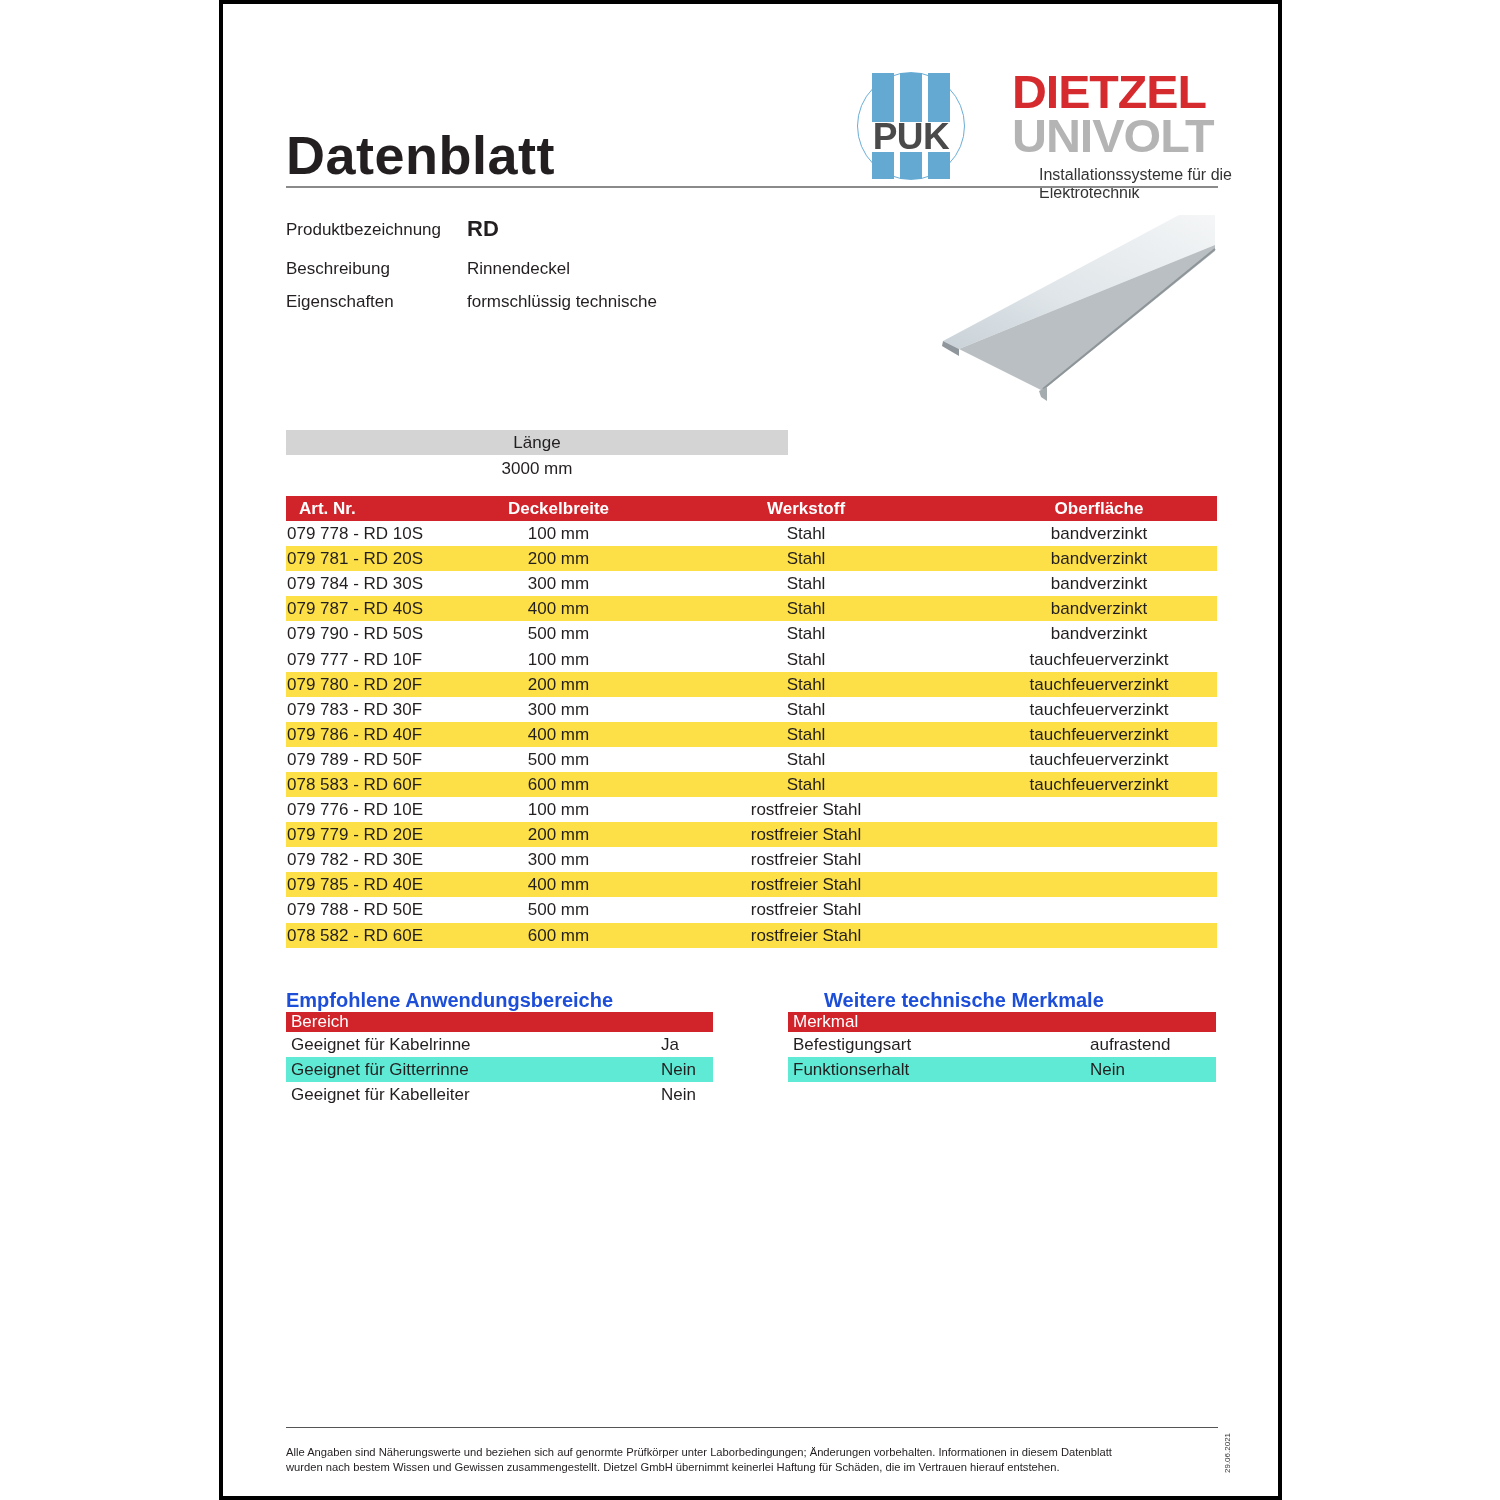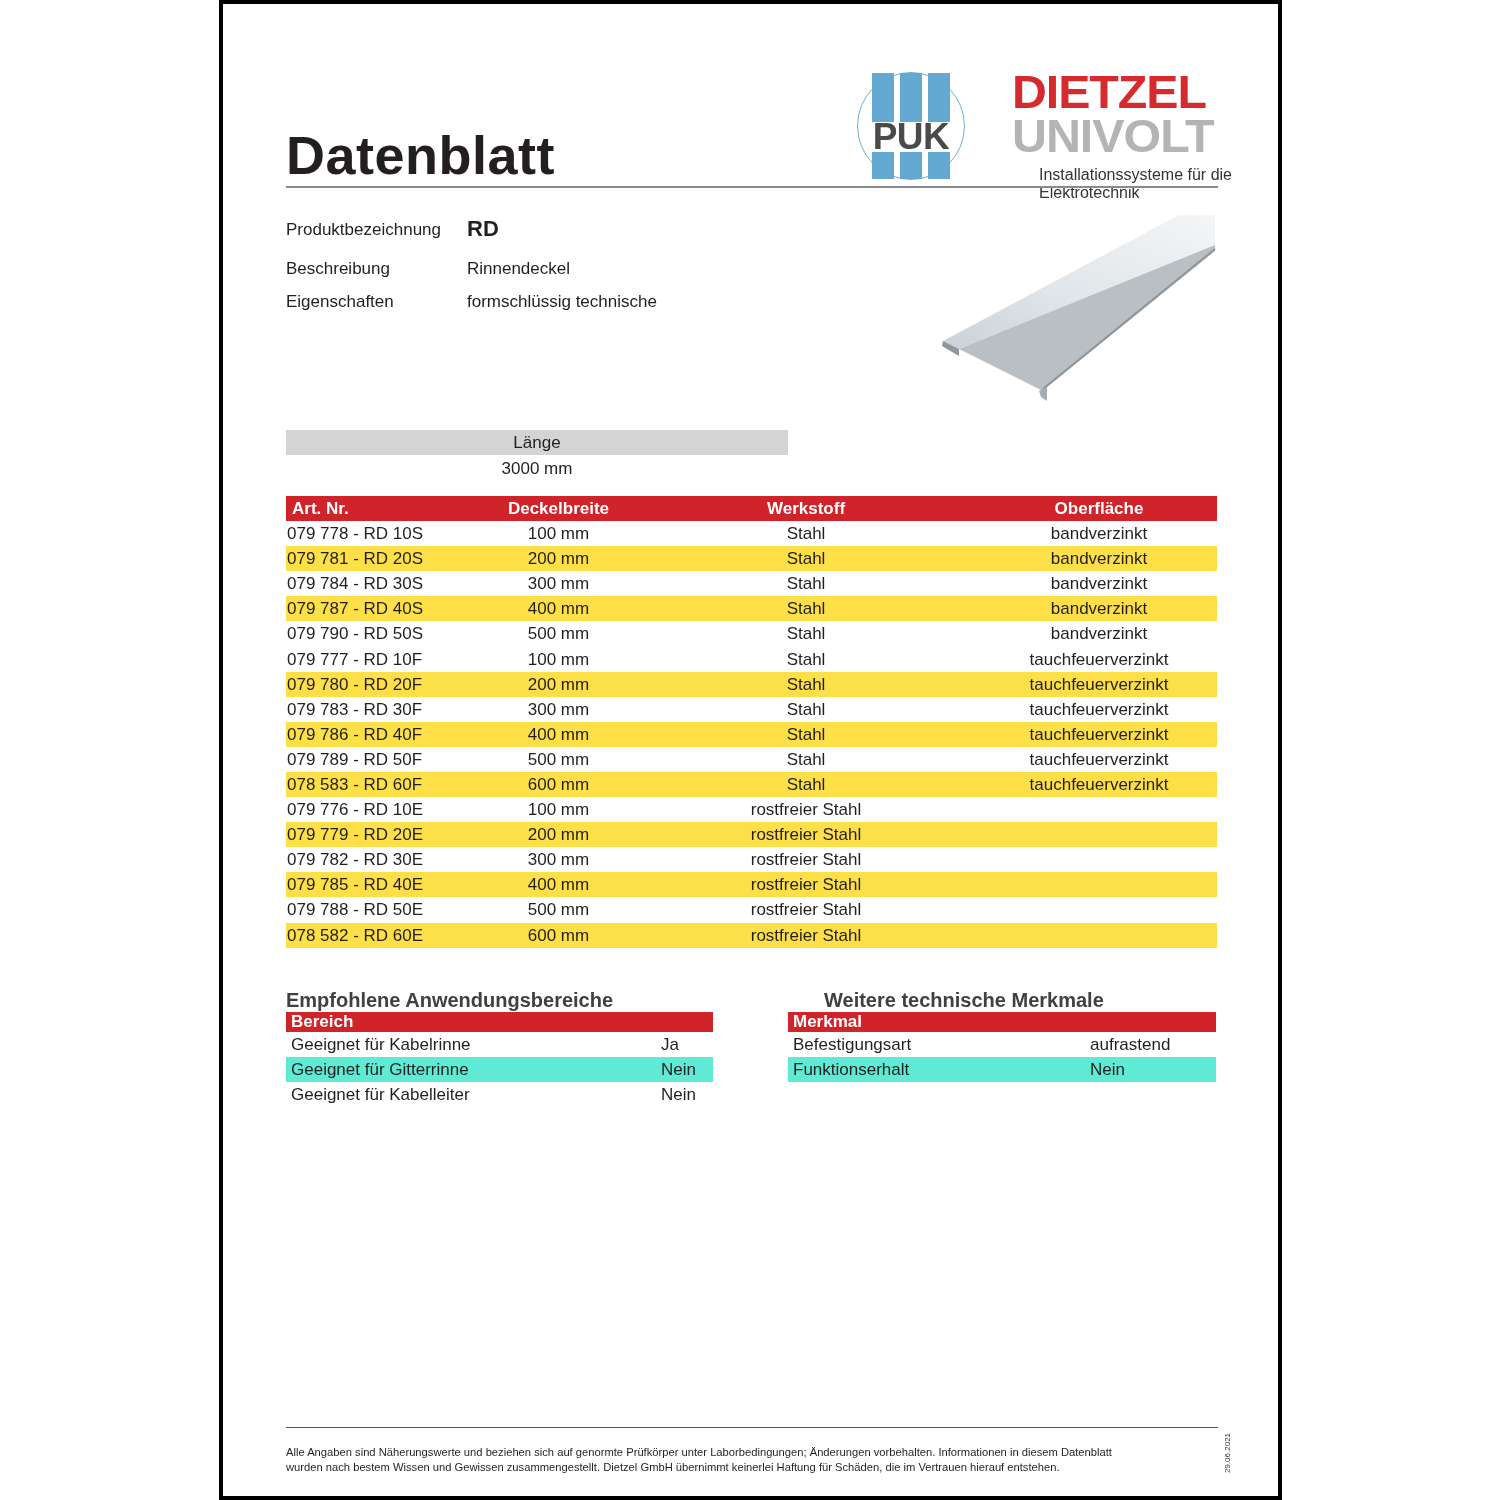--- a/index.html
+++ b/index.html
@@ -42,26 +42,26 @@
     
     .main-table { left: 63px; top: 492px; width: 931px; border-collapse: collapse; }
     .main-table th { background: #d0232a; color: #fff; font-weight: bold; font-size: 17px; height: 25px; line-height: 25px; padding: 0; }
     .main-table td { font-size: 17px; height: 25.1px; line-height: 25px; padding: 0; color: #231f20; }
     .main-table tr.alt td { background: #fde047; }
     .main-table tr.alt td { border-top: 0; }
     .main-table .c1 { width: 200px; text-align: left; padding-left: 1px; }
     .main-table .c2 { width: 145px; text-align: center; }
     .main-table .c3 { width: 350px; text-align: center; }
     .main-table .c4 { width: 236px; text-align: center; }
-    .main-table th.c1 { padding-left: 6px; }
-
-    
-    .sec-title { font-size: 20px; font-weight: bold; color: #404040; }
+    .main-table th.c1 { padding-left: 13px; }
+
+    
+    .sec-title { font-size: 20px; font-weight: bold; color: #1d4ed8; }
     .small-table { border-collapse: collapse; }
-    .small-table th { background: #d0232a; color: #fff; font-weight: bold; font-size: 17px; height: 20px; line-height: 20px; text-align: left; padding: 0 0 0 5px; }
+    .small-table th { background: #d0232a; color: #fff; font-weight: normal; font-size: 17px; height: 20px; line-height: 20px; text-align: left; padding: 0 0 0 5px; }
     .small-table td { font-size: 17px; height: 25px; line-height: 25px; padding: 0 0 0 5px; color: #231f20; }
     .small-table tr.alt td { background: #5eead4; }
 
     
     .footer-rule { left: 63px; top: 1423px; width: 932px; height: 1px; background: #555; }
     .footer-text { left: 63px; top: 1441px; width: 935px; font-size: 11.2px; line-height: 15px; color: #231f20; }
     .footer-date { left: 1000px; top: 1425px; width: 44px; height: 44px; font-size: 8px; color: #333; writing-mode: vertical-rl; transform: rotate(180deg); text-align: left; }
   </style>
 </head>
 <body>

